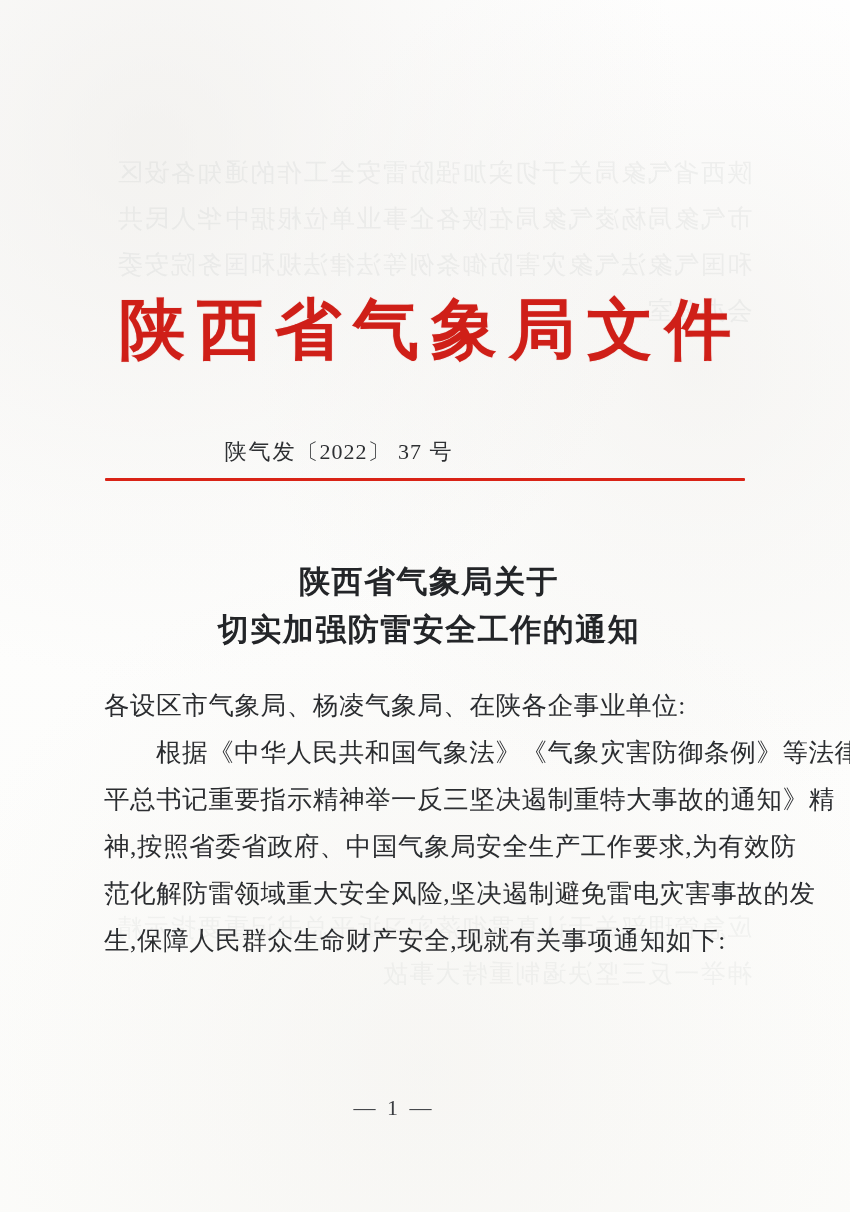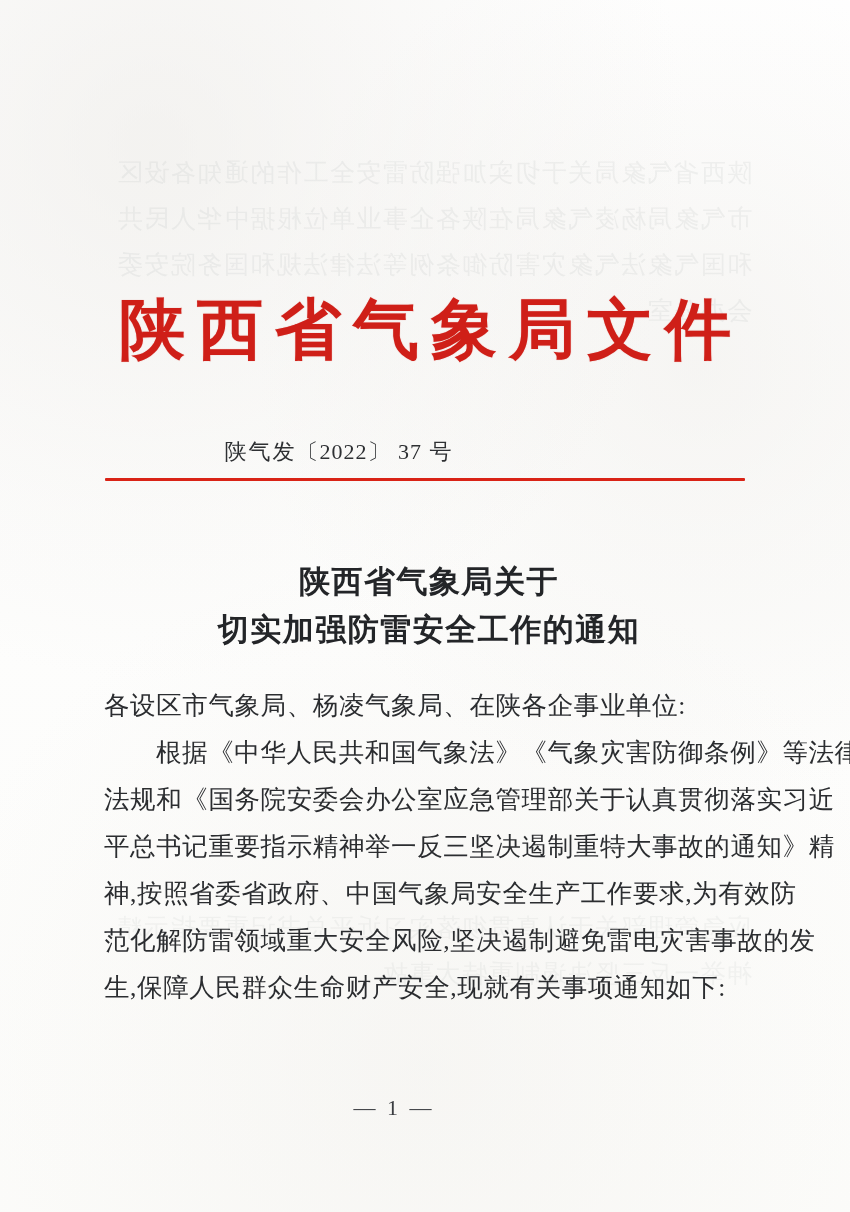--- a/index.html
+++ b/index.html
@@ -203,21 +203,20 @@
     <div class="notice-title">
       <div class="tline">陕西省气象局关于</div>
       <div class="tline">切实加强防雷安全工作的通知</div>
     </div>
 
     <div class="body-block">
 
       <div class="body-line">各设区市气象局、杨凌气象局、在陕各企事业单位:</div>
 
       <div class="body-line indent">根据《中华人民共和国气象法》《气象灾害防御条例》等法律</div>
-      <div class="body-line">法规和《国务院安委会办公室应急管理部关于认真贯彻落实习近</div>
       <div class="body-line">平总书记重要指示精神举一反三坚决遏制重特大事故的通知》精</div>
       <div class="body-line">神,按照省委省政府、中国气象局安全生产工作要求,为有效防</div>
       <div class="body-line">范化解防雷领域重大安全风险,坚决遏制避免雷电灾害事故的发</div>
       <div class="body-line">生,保障人民群众生命财产安全,现就有关事项通知如下:</div>
 
 
 
     </div>
 
     <div class="page-number">— 1 —</div>

